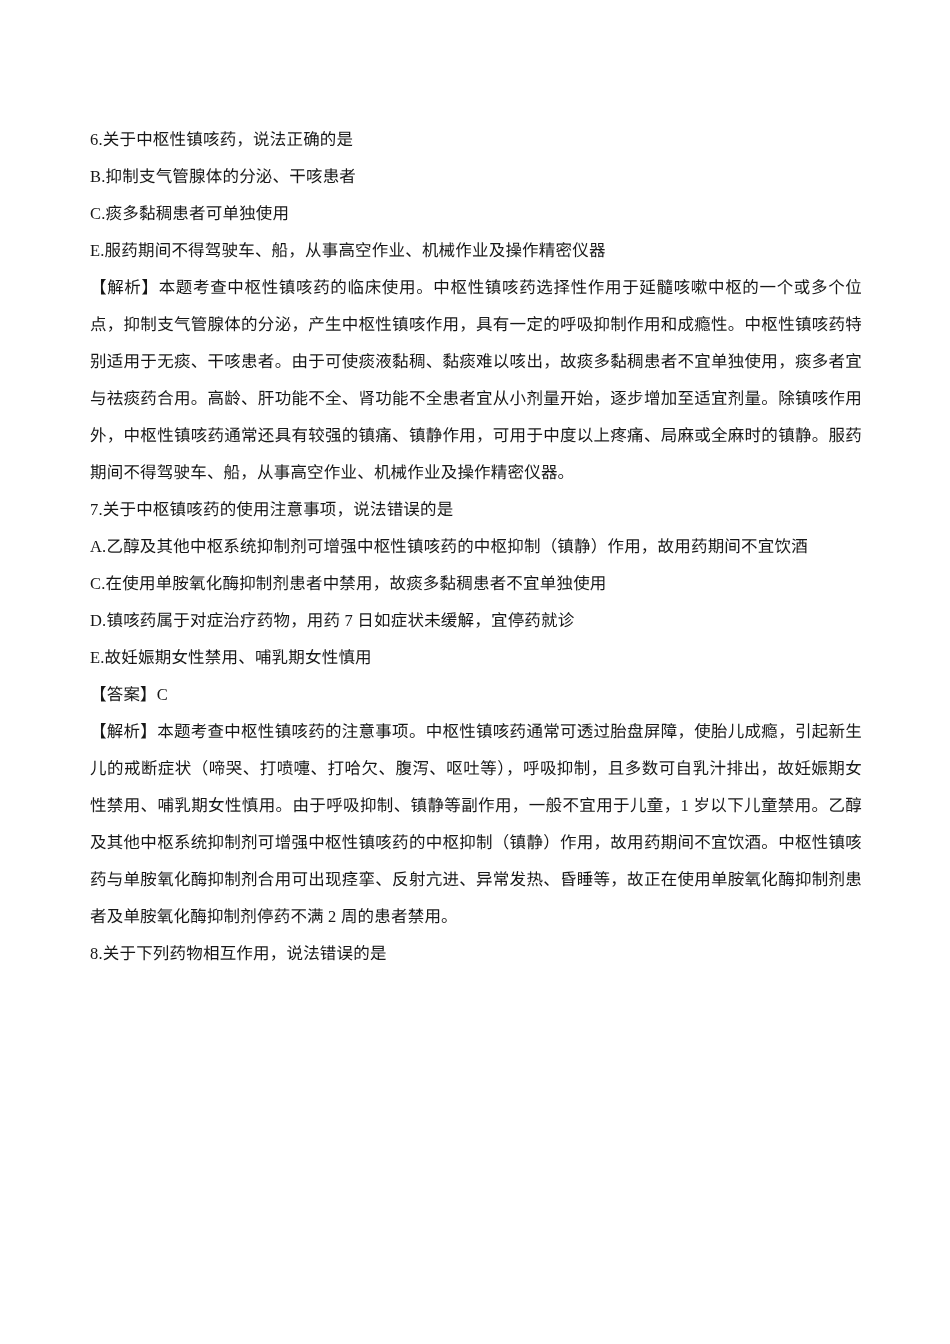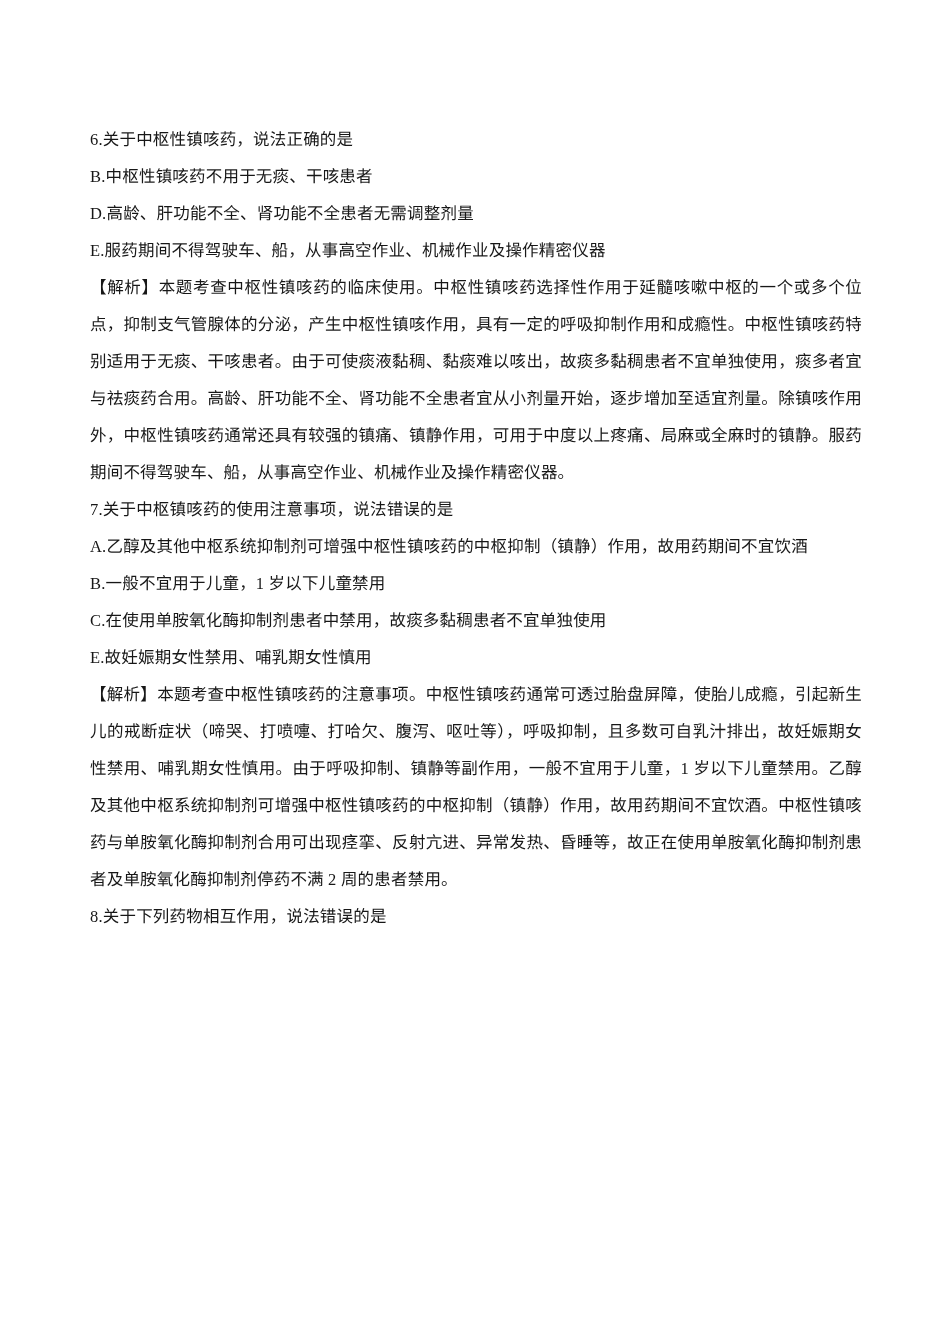--- a/index.html
+++ b/index.html
@@ -33,32 +33,33 @@
     padding: 0;
   }
 </style>
 </head>
 <body>
 
 <div class="page">
 
   <section class="question-block">
     <p class="doc-line">6.关于中枢性镇咳药，说法正确的是</p>
-    <p class="doc-line">B.中枢性镇咳药不用于无痰、干咳患者</p>
-    <p class="doc-line">D.高龄、肝功能不全、肾功能不全患者无需调整剂量</p>
+    <p class="doc-line">B.抑制支气管腺体的分泌、干咳患者</p>
+    <p class="doc-line">C.痰多黏稠患者可单独使用</p>
     <p class="doc-line">E.服药期间不得驾驶车、船，从事高空作业、机械作业及操作精密仪器</p>
     <p class="doc-line">【解析】本题考查中枢性镇咳药的临床使用。中枢性镇咳药选择性作用于延髓咳嗽中枢的一个或多个位点，抑制支气管腺体的分泌，产生中枢性镇咳作用，具有一定的呼吸抑制作用和成瘾性。中枢性镇咳药特别适用于无痰、干咳患者。由于可使痰液黏稠、黏痰难以咳出，故痰多黏稠患者不宜单独使用，痰多者宜与祛痰药合用。高龄、肝功能不全、肾功能不全患者宜从小剂量开始，逐步增加至适宜剂量。除镇咳作用外，中枢性镇咳药通常还具有较强的镇痛、镇静作用，可用于中度以上疼痛、局麻或全麻时的镇静。服药期间不得驾驶车、船，从事高空作业、机械作业及操作精密仪器。</p>
   </section>
 
   <section class="question-block">
     <p class="doc-line">7.关于中枢镇咳药的使用注意事项，说法错误的是</p>
     <p class="doc-line">A.乙醇及其他中枢系统抑制剂可增强中枢性镇咳药的中枢抑制（镇静）作用，故用药期间不宜饮酒</p>
-    <p class="doc-line">B.一般不宜用于儿童，1 岁以下儿童禁用</p>
     <p class="doc-line">C.在使用单胺氧化酶抑制剂患者中禁用，故痰多黏稠患者不宜单独使用</p>
+    <p class="doc-line">D.镇咳药属于对症治疗药物，用药 7 日如症状未缓解，宜停药就诊</p>
     <p class="doc-line">E.故妊娠期女性禁用、哺乳期女性慎用</p>
+    <p class="doc-line">【答案】C</p>
     <p class="doc-line">【解析】本题考查中枢性镇咳药的注意事项。中枢性镇咳药通常可透过胎盘屏障，使胎儿成瘾，引起新生儿的戒断症状（啼哭、打喷嚏、打哈欠、腹泻、呕吐等），呼吸抑制，且多数可自乳汁排出，故妊娠期女性禁用、哺乳期女性慎用。由于呼吸抑制、镇静等副作用，一般不宜用于儿童，1 岁以下儿童禁用。乙醇及其他中枢系统抑制剂可增强中枢性镇咳药的中枢抑制（镇静）作用，故用药期间不宜饮酒。中枢性镇咳药与单胺氧化酶抑制剂合用可出现痉挛、反射亢进、异常发热、昏睡等，故正在使用单胺氧化酶抑制剂患者及单胺氧化酶抑制剂停药不满 2 周的患者禁用。</p>
   </section>
 
   <section class="question-block">
     <p class="doc-line">8.关于下列药物相互作用，说法错误的是</p>
   </section>
 
 </div>
 
 </body></html>

